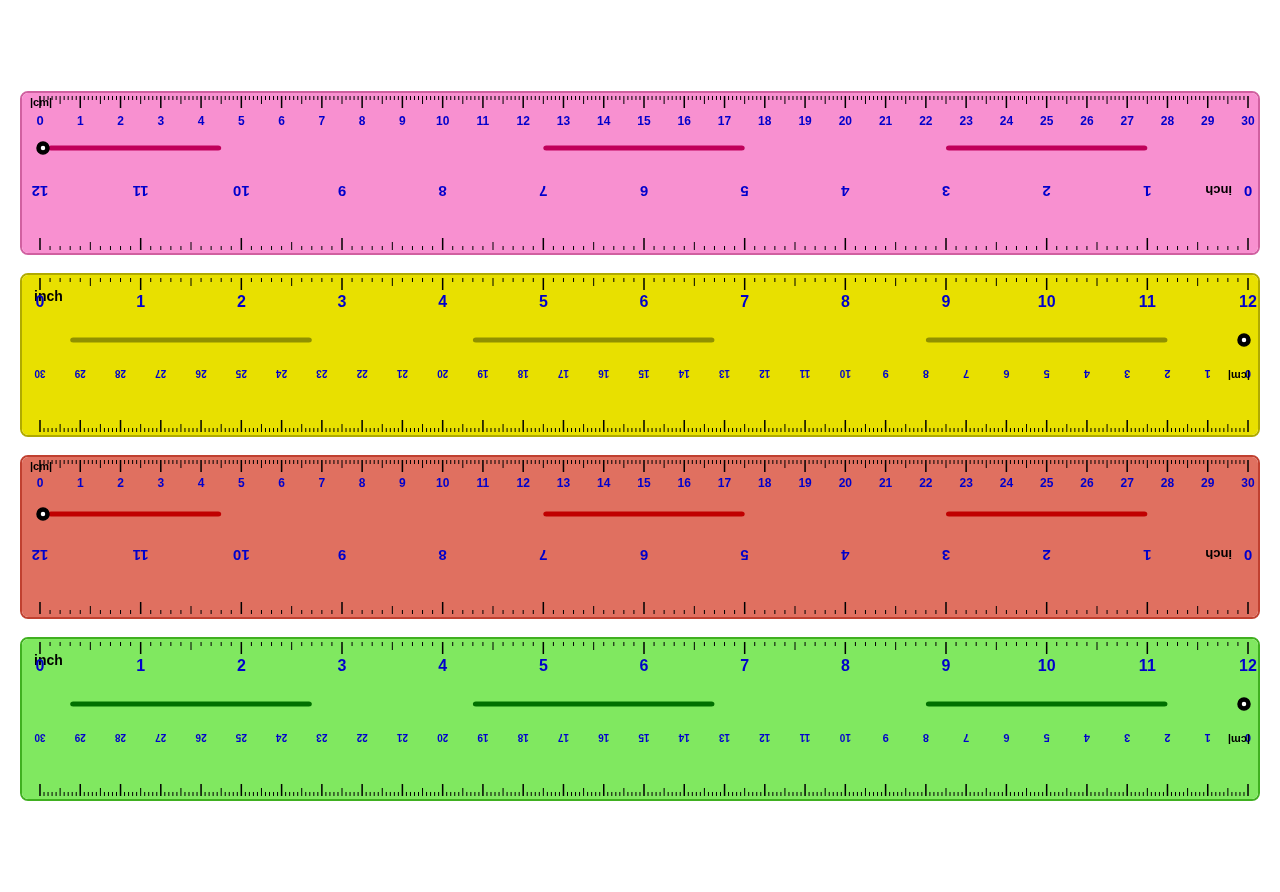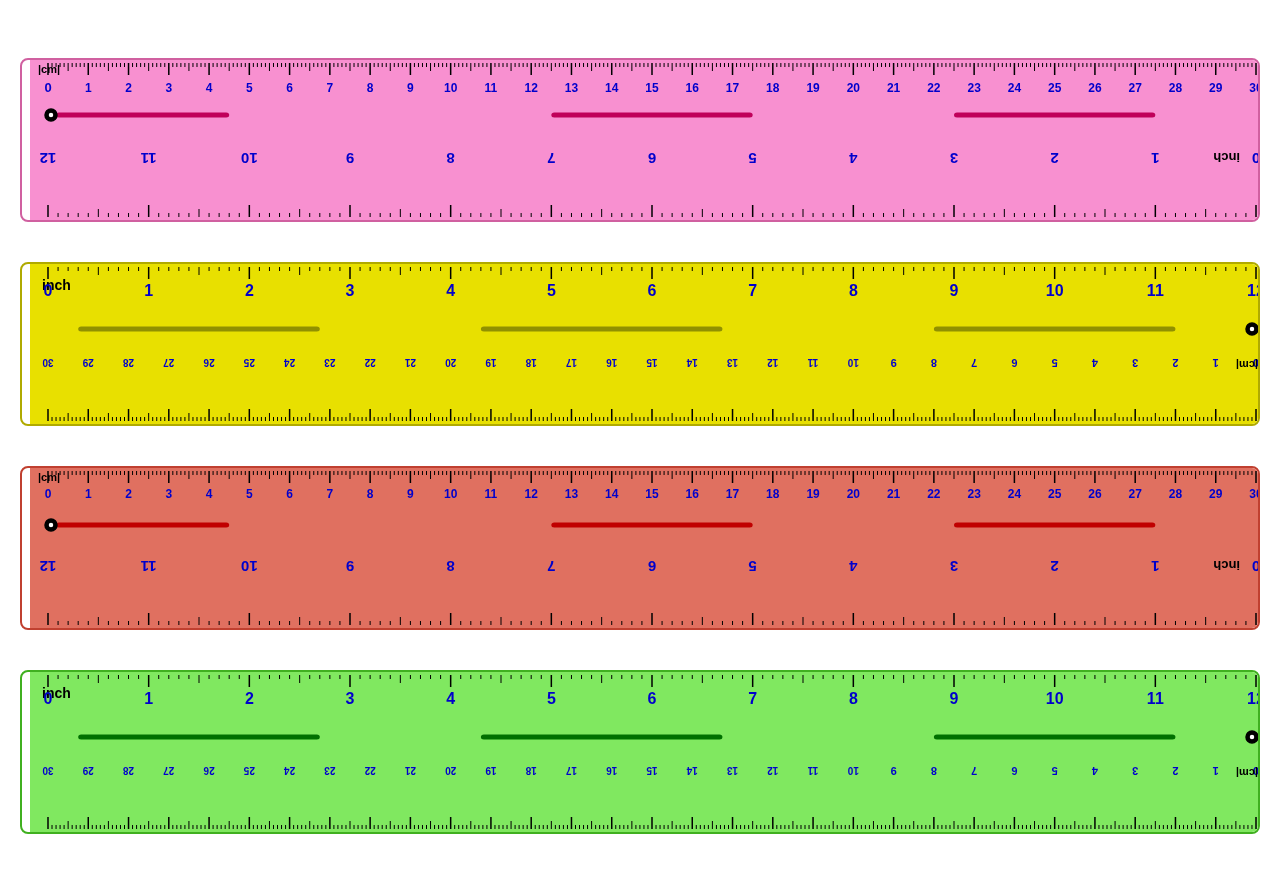--- a/index.html
+++ b/index.html
@@ -14,22 +14,21 @@
       gap: 18px;
       padding: 20px 10px;
       font-family: Arial, sans-serif;
     }
 
     .ruler-container {
       width: 1240px;
       border-radius: 8px;
       overflow: hidden;
       border: 2px solid #888;
-      margin: 12px auto;
-      padding-left: 8px;
+      margin: 1px auto;
     }
   </style>
 <style>
   * { margin:0; padding:0; box-sizing:border-box; }
   body {
     background:#fff;
     display:flex;
     flex-direction:column;
     align-items:center;
     justify-content:center;

